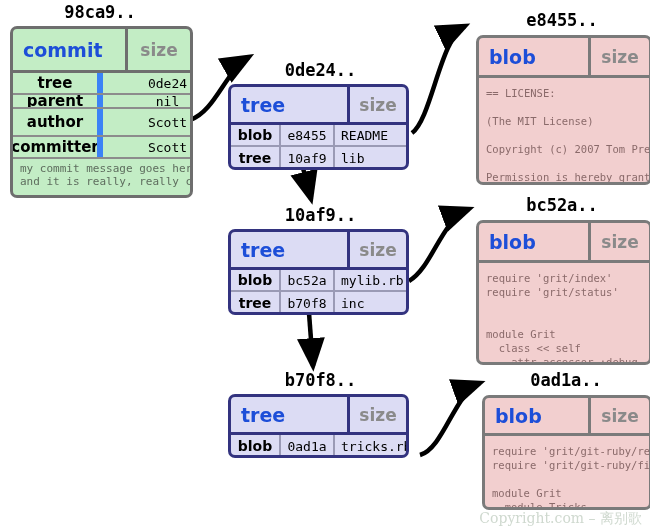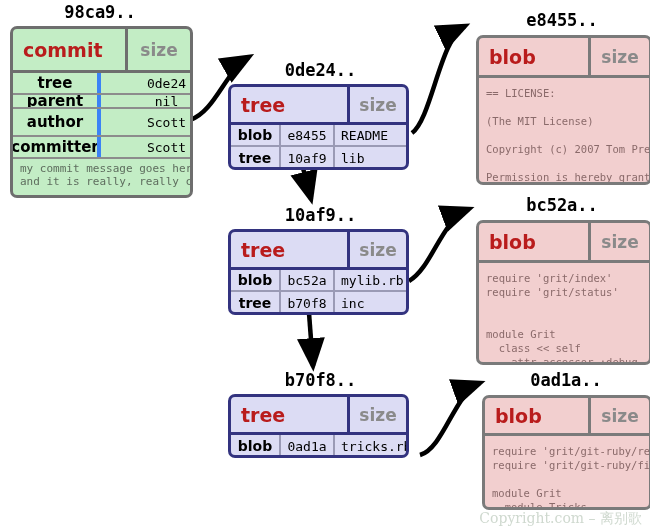--- a/index.html
+++ b/index.html
@@ -29,21 +29,21 @@
   .box.commit{background:#c3edc5;border:3px solid #6e6e6e;}
   
   .box.tree{background:#dcdcf4;border:3px solid #33337f;}
   
   .box.blob{background:#f2cfcf;border:3px solid #7a7a7a;}
 
   .hdr{display:flex;width:100%;box-sizing:border-box;}
   .hdr .type{
     flex:1 1 auto;display:flex;align-items:center;
     padding-left:10px;
-    font-weight:700;font-size:19px;color:#b91c1c;
+    font-weight:700;font-size:19px;color:#1d4ed8;
     font-family:"DejaVu Sans",sans-serif;
   }
   .hdr .size{
     flex:0 0 auto;display:flex;align-items:center;justify-content:center;
     font-size:17px;color:#8a8a8a;font-weight:600;
     font-family:"DejaVu Sans",sans-serif;
   }
   .commit .hdr{border-bottom:3px solid #6e6e6e;}
   .commit .hdr .size{width:62px;border-left:3px solid #6e6e6e;}
   .tree .hdr{border-bottom:3px solid #33337f;}
@@ -59,21 +59,21 @@
 
   .cell{
     display:flex;align-items:center;
     font-family:"DejaVu Sans Mono","Liberation Mono",monospace;
     font-size:13px;color:#000;white-space:nowrap;overflow:hidden;
   }
   .commit .cell.k{
     justify-content:center;font-family:"DejaVu Sans",sans-serif;
     font-size:15px;font-weight:600;
   }
-  .commit .cell.v{justify-content:center;border-left:4px solid #3b82f6;padding-left:42px;}
+  .commit .cell.v{justify-content:center;border-left:6px solid #3b82f6;padding-left:42px;}
   .tree .cell.k{
     justify-content:center;font-family:"DejaVu Sans",sans-serif;
     font-size:14px;font-weight:700;
   }
   .tree .cell.h{justify-content:center;border-left:2px solid #9a9ab5;border-right:2px solid #9a9ab5;}
   .tree .cell.n{justify-content:flex-start;padding-left:6px;}
 
   .msg{
     padding:3px 6px 4px 7px;
     font-family:"DejaVu Sans Mono","Liberation Mono",monospace;

